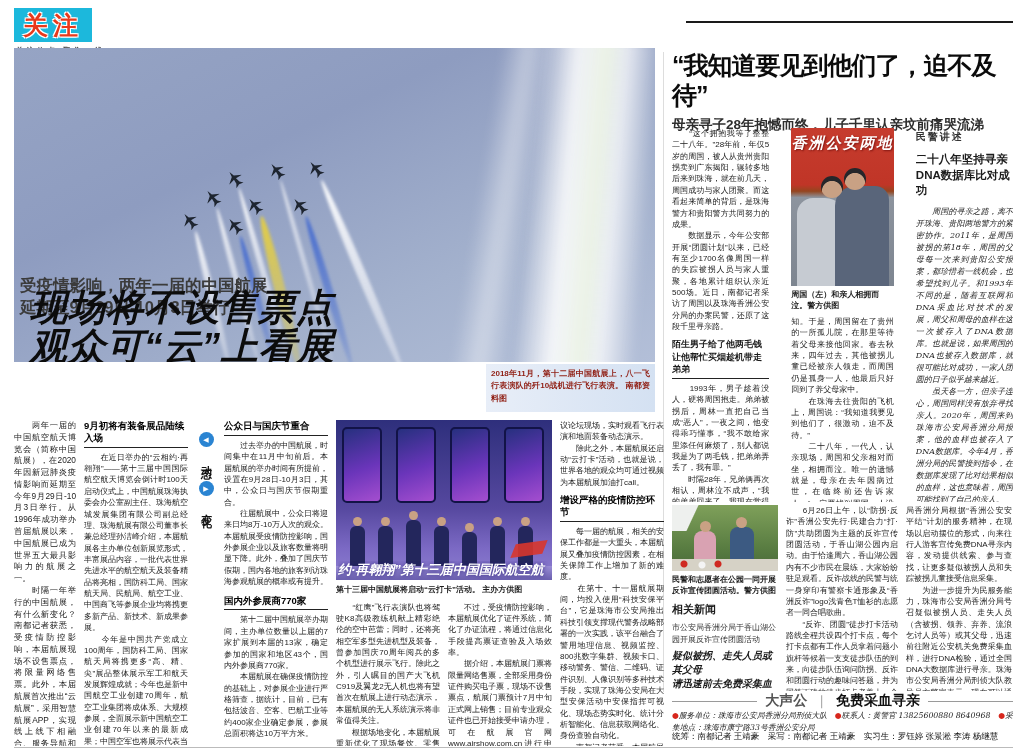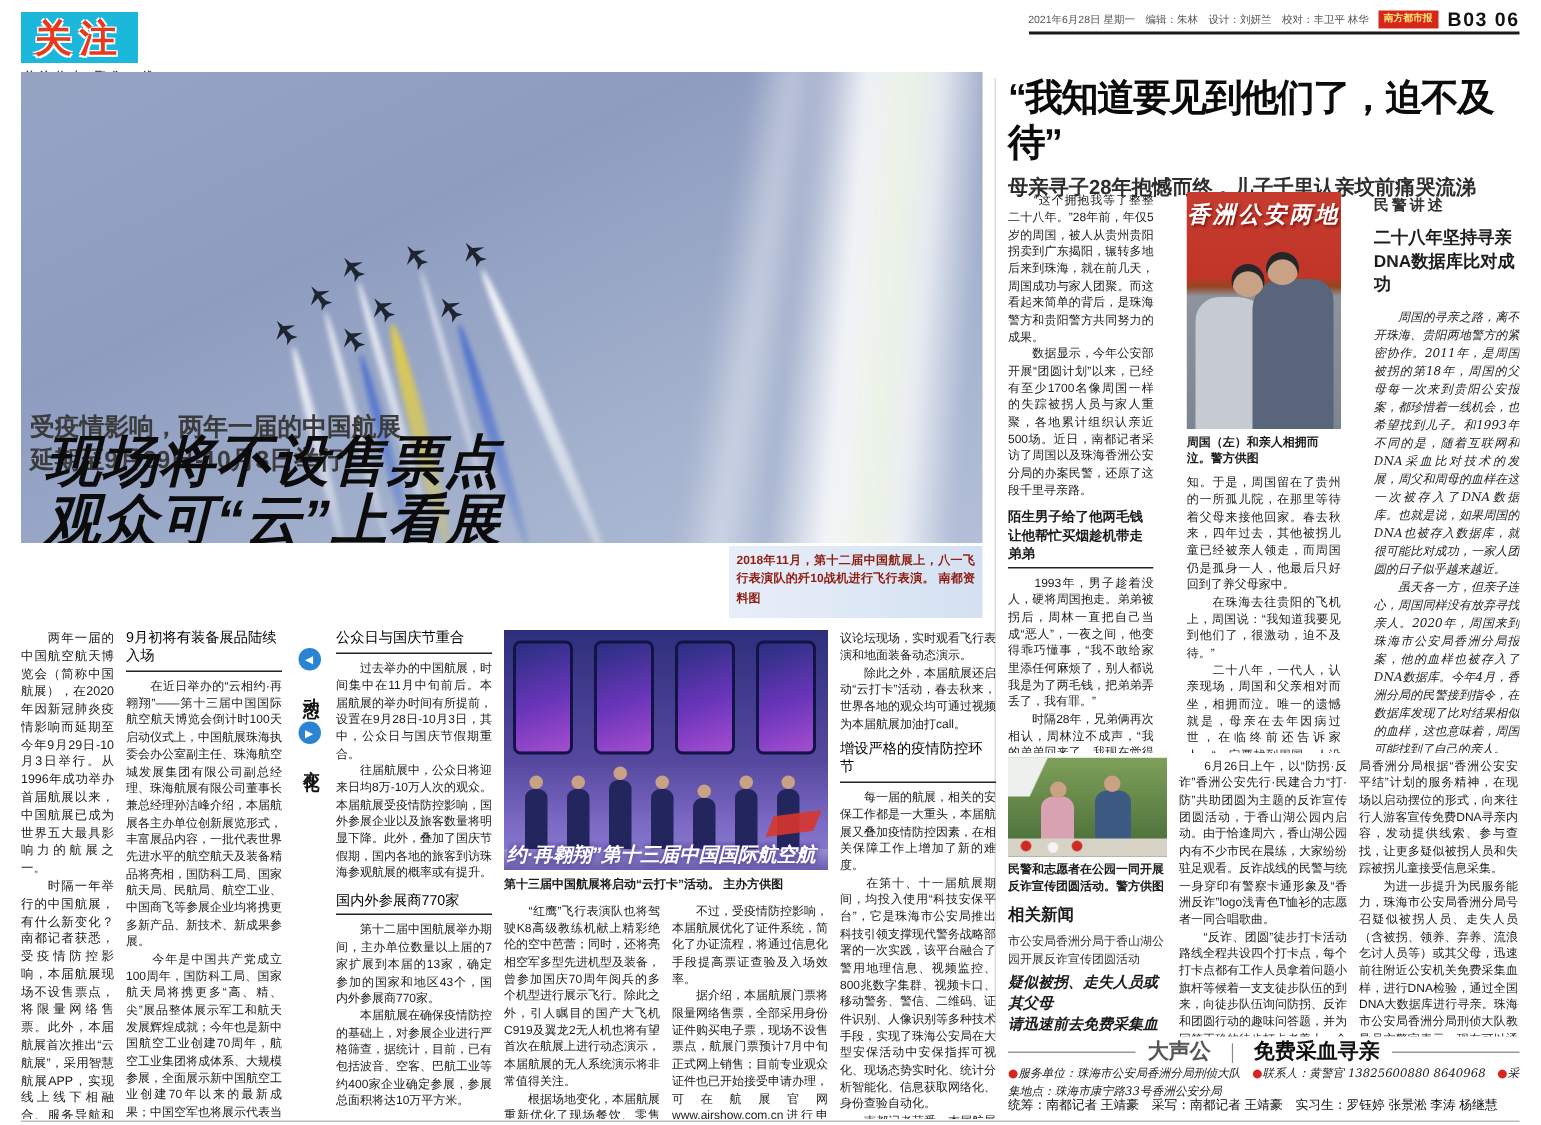--- a/index.html
+++ b/index.html
@@ -41,21 +41,21 @@
   .headline-l{left:16px;top:288px;font-size:37px;font-weight:900;color:#0c0c0c;
               line-height:1.06;letter-spacing:1px;}
   .cap1{left:486px;top:364px;width:169px;height:48px;background:linear-gradient(to right,#e8eef8,#d4e1f2);
         color:#8f1d12;font-size:8px;font-weight:bold;line-height:1.55;padding:4px 5px;box-sizing:border-box;
         text-align:justify;}
 
   
   .lcols{left:14px;top:420px;width:650px;height:326px;display:flex;gap:8px;}
   .col{overflow:hidden;}
   .body{font-size:8px;line-height:1.42;color:#1b1b1b;text-align:justify;white-space:pre-line;}
-  .sec-h{font-size:9.5px;font-weight:normal;color:#000;line-height:1.25;border-bottom:1.5px solid #222;
+  .sec-h{font-size:9.5px;font-weight:bold;color:#000;line-height:1.25;border-bottom:1.5px solid #222;
          padding-bottom:3px;margin:0 0 4px 0;white-space:pre-line;}
   .sec{margin-bottom:7px;}
   .strip{width:20px;display:flex;flex-direction:column;align-items:center;padding-top:12px;gap:5px;}
   .strip .circ{width:15px;height:15px;border-radius:50%;background:#2a84d2;color:#fff;font-size:7px;
                display:flex;align-items:center;justify-content:center;}
   .strip .vlab{font-size:11px;font-weight:bold;color:#111;writing-mode:vertical-rl;letter-spacing:3px;margin:4px 0 14px;}
 
   
   .photo2{position:relative;width:216px;height:160px;overflow:hidden;
           background:linear-gradient(#2e2f7c,#56489f 55%,#7b69c4 80%,#8d7fd0);}
@@ -125,25 +125,20 @@
 </style>
 </head>
 <body>
 
 <div class="page">
 
   <div class="abs tagbox">
     <span>关注</span>
   </div>
   <div class="abs tagline">关注热点 聚焦一线</div>
-  <div class="abs dateline">
-    <span class="dtxt">2021年6月28日 星期一　编辑：朱林　设计：刘妍兰　校对：丰卫平 林华</span>
-    <span class="badge">南方都市报</span>
-    <span class="pageno">B03 06</span>
-  </div>
   <div class="abs head-rule"></div>
   <div class="abs art-divider"></div>
 
   <div class="abs photo1">
     <div class="smoke-side"></div>
     <div class="smoke-main"></div>
 
     <div class="trail" style="left:222px;top:140px;width:6px;height:185px;transform:rotate(-16deg);background:linear-gradient(rgba(255,255,255,.9),rgba(255,255,255,.2));"></div>
     <div class="trail" style="left:264px;top:132px;width:5px;height:190px;transform:rotate(-16deg);background:linear-gradient(rgba(255,255,255,.7),rgba(255,255,255,.15));"></div>
     <div class="trail" style="left:303px;top:132px;width:9px;height:215px;transform:rotate(-23deg);background:linear-gradient(rgba(255,255,255,.95),rgba(245,245,250,.35));"></div>
@@ -236,21 +231,21 @@
           <div class="body">　　不过，受疫情防控影响，本届航展优化了证件系统，简化了办证流程，将通过信息化手段提高票证查验及入场效率。
 　　据介绍，本届航展门票将限量网络售票，全部采用身份证件购买电子票，现场不设售票点，航展门票预计7月中旬正式网上销售；目前专业观众证件也已开始接受申请办理，可在航展官网www.airshow.com.cn进行申请登记。</div>
           <div class="sec-h" style="margin-top:6px;">首推“云航展”开启“云打卡”</div>
 
         </div>
       </div>
     </div>
 
     <div class="col" style="width:104px;">
       <div class="body">议论坛现场，实时观看飞行表演和地面装备动态演示。
-　　除此之外，本届航展还启动“云打卡”活动，春去秋来，世界各地的观众均可通过视频为本届航展加油打call。</div>
+　　除此之外，本届航展还启动“云打卡”活动，也就是说，世界各地的观众均可通过视频为本届航展加油打call。</div>
       <div class="sec-h" style="margin-top:6px;">增设严格的疫情防控环节</div>
       <div class="body">　　每一届的航展，相关的安保工作都是一大重头，本届航展又叠加疫情防控因素，在相关保障工作上增加了新的难度。
 　　在第十、十一届航展期间，均投入使用“科技安保平台”，它是珠海市公安局推出科技引领支撑现代警务战略部署的一次实践，该平台融合了警用地理信息、视频监控、800兆数字集群、视频卡口、移动警务、警信、二维码、证件识别、人像识别等多种技术手段，实现了珠海公安局在大型安保活动中安保指挥可视化、现场态势实时化、统计分析智能化、信息获取网络化、身份查验自动化。
 　　南都记者获悉，本届航展将严格制定预案，将疫情防控措施落实到现场搭建、线下会议论坛组织、就餐、购票等所有环节中，为做好疫情防控，将科学合理安排飞行表演和装备动态演示时间顺序，引导错峰用餐，解决就餐聚集问题。
 　　根据疫情防控要求，也将实时动态调整相应防控措施，同时做好疫情防控人员的组织培训、防疫设施设备配置，及时发布疫情防控指引及要求，积极开展联防联控，建立快速反应机制。</div>
     </div>
   </div>
 
   <div class="abs rart">
     <div class="headline-r">“我知道要见到他们了，迫不及待”</div>

